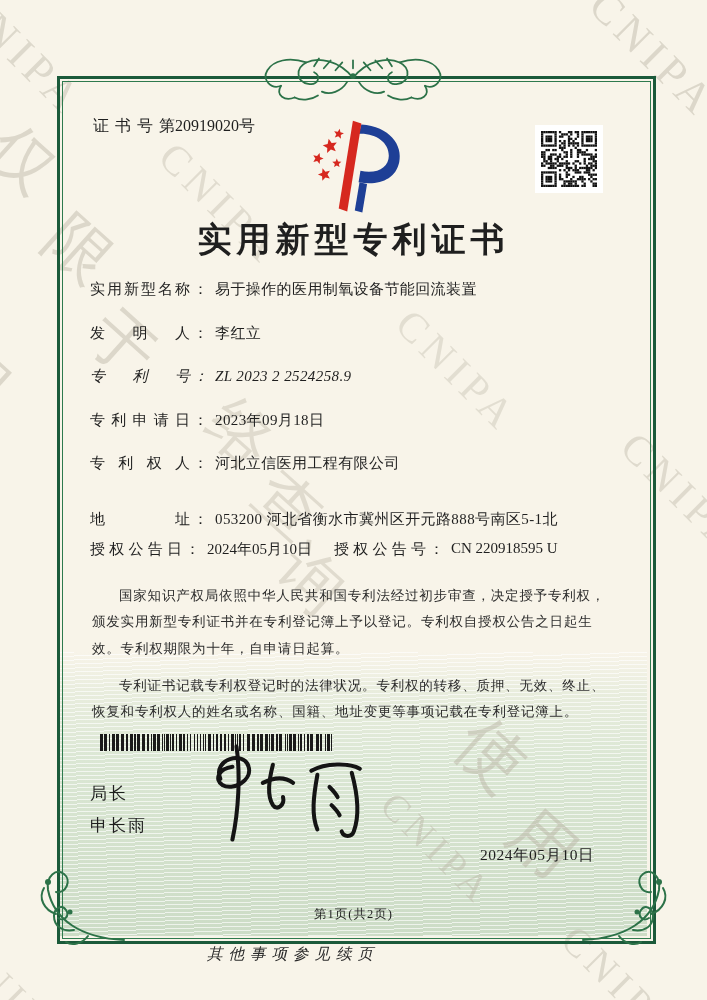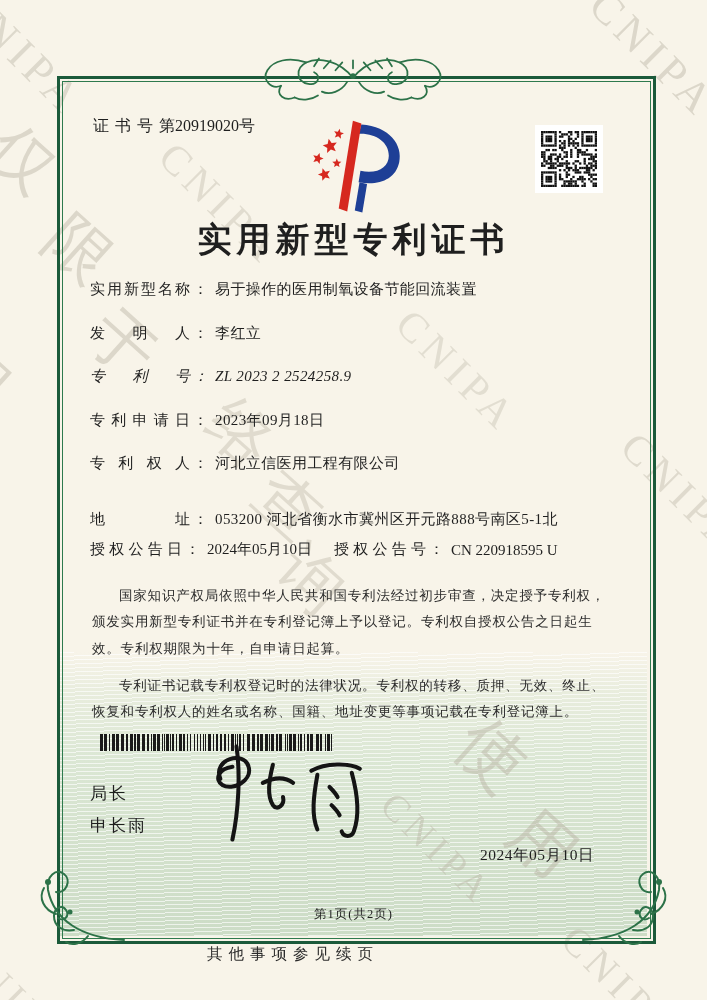--- a/index.html
+++ b/index.html
@@ -31,36 +31,36 @@
   .qr-wrap{position:absolute;left:535px;top:125px;width:68px;height:68px;background:#fff;
            display:flex;align-items:center;justify-content:center;}
   .doc-title{position:absolute;left:57px;top:217px;width:593px;text-align:center;
              font-size:34px;font-weight:700;letter-spacing:5px;}
   .field-row{position:absolute;left:90px;width:540px;display:flex;align-items:baseline;
              font-size:15px;}
   .field-row .lbl{display:inline-block;width:100px;text-align:justify;text-align-last:justify;}
   .field-row .colon{margin:0 7px 0 3px;}
   .field-row .val{letter-spacing:.4px;}
   .grant-row{position:absolute;left:90px;top:540px;width:545px;display:flex;font-size:15px;}
-  .grant-row .grp{display:flex;align-items:flex-end;}
+  .grant-row .grp{display:flex;align-items:flex-start;}
   .grant-row .grp2{margin-left:22px;}
   .grant-row .lbl{display:inline-block;width:92px;text-align:justify;text-align-last:justify;}
   .grant-row .colon{margin:0 7px 0 3px;}
   .paragraphs{position:absolute;left:92px;top:572px;width:524px;font-size:13.5px;
               line-height:1.95;letter-spacing:.8px;color:#2c2c2c;}
   .paragraphs p{margin:11px 0 6px 0;text-indent:2em;}
   .barcode{position:absolute;left:100px;top:734px;width:232px;height:17px;}
   .signer{position:absolute;left:90px;top:782px;font-size:17px;letter-spacing:2px;}
   .signer div{margin-bottom:9px;}
   .signature{position:absolute;left:192px;top:740px;width:182px;height:102px;}
   .issue-date{position:absolute;left:480px;top:845px;font-size:15.5px;letter-spacing:.5px;}
   .page-info{position:absolute;left:57px;top:906px;width:593px;text-align:center;
              font-size:12.5px;letter-spacing:1px;}
   .footer-note{position:absolute;left:0;top:944px;width:586px;text-align:center;z-index:5;
-               font-size:15.5px;letter-spacing:6px;color:#2b2b2b;}
+               font-size:15.5px;letter-spacing:6px;font-style:italic;color:#2b2b2b;}
 </style>
 </head>
 <body>
 
 <div class="page">
 
   <div class="wm-layer" id="wm-layer">
       <div class="wm" style="left: -18px; top: -22px; font-size: 44px; transform: rotate(45deg); color: rgb(183, 177, 161); opacity: 0.4; letter-spacing: 6px;">CNIPA</div>
       <div class="wm" style="left: 615px; top: -20px; font-size: 44px; transform: rotate(45deg); color: rgb(183, 177, 161); opacity: 0.42; letter-spacing: 6px;">CNIPA</div>
       <div class="wm" style="left: 183px; top: 133px; font-size: 42px; transform: rotate(45deg); color: rgb(183, 177, 161); opacity: 0.35; letter-spacing: 6px;">CNIPA</div>

